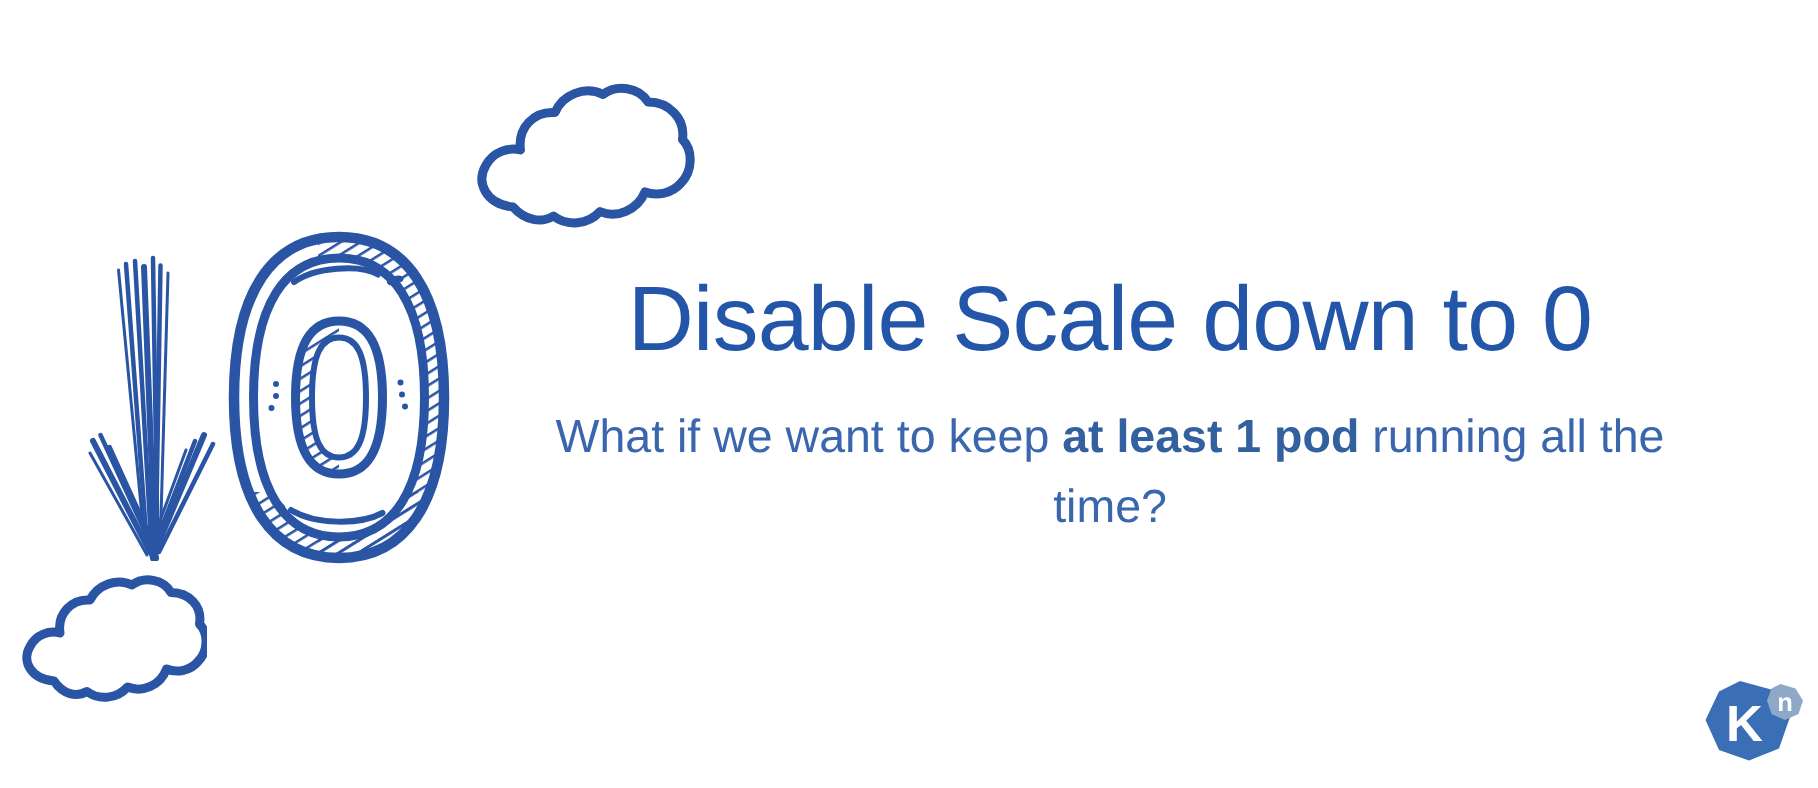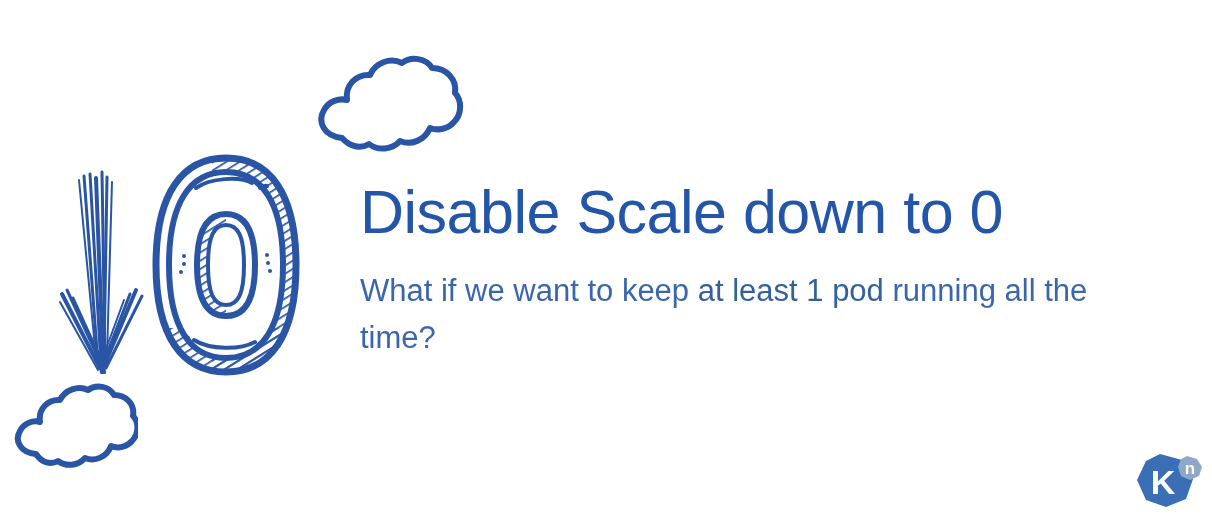--- a/index.html
+++ b/index.html
@@ -27,40 +27,40 @@
   #cloud-bottom{ left: 8px;   top: 378px; width: 130px; height: 92px;  }
   #arrow-down  { left: 58px;  top: 168px; width: 96px;  height: 206px; }
   #zero-sketch { left: 148px; top: 152px; width: 156px; height: 226px; }
 
   
   #text-block {
     position: absolute;
     left: 360px;
     top: 178px;
     width: 760px;
-    text-align: left;
+    text-align: center;
   }
   #page-title {
     margin: 0;
     font-size: 61px;
     font-weight: 400;
     line-height: 1.12;
     letter-spacing: -0.5px;
     color: #2355a8;
     white-space: nowrap;
   }
   #subtitle {
     margin: 22px 0 0 0;
     font-size: 31px;
     font-weight: 400;
     line-height: 1.5;
     color: #3a66ad;
   }
   #subtitle .em {
-    font-weight: 400;
+    font-weight: 700;
     color: #33619f;
   }
 
   
   #logo {
     position: absolute;
     left: 1130px;
     top: 450px;
     width: 76px;
     height: 70px;

